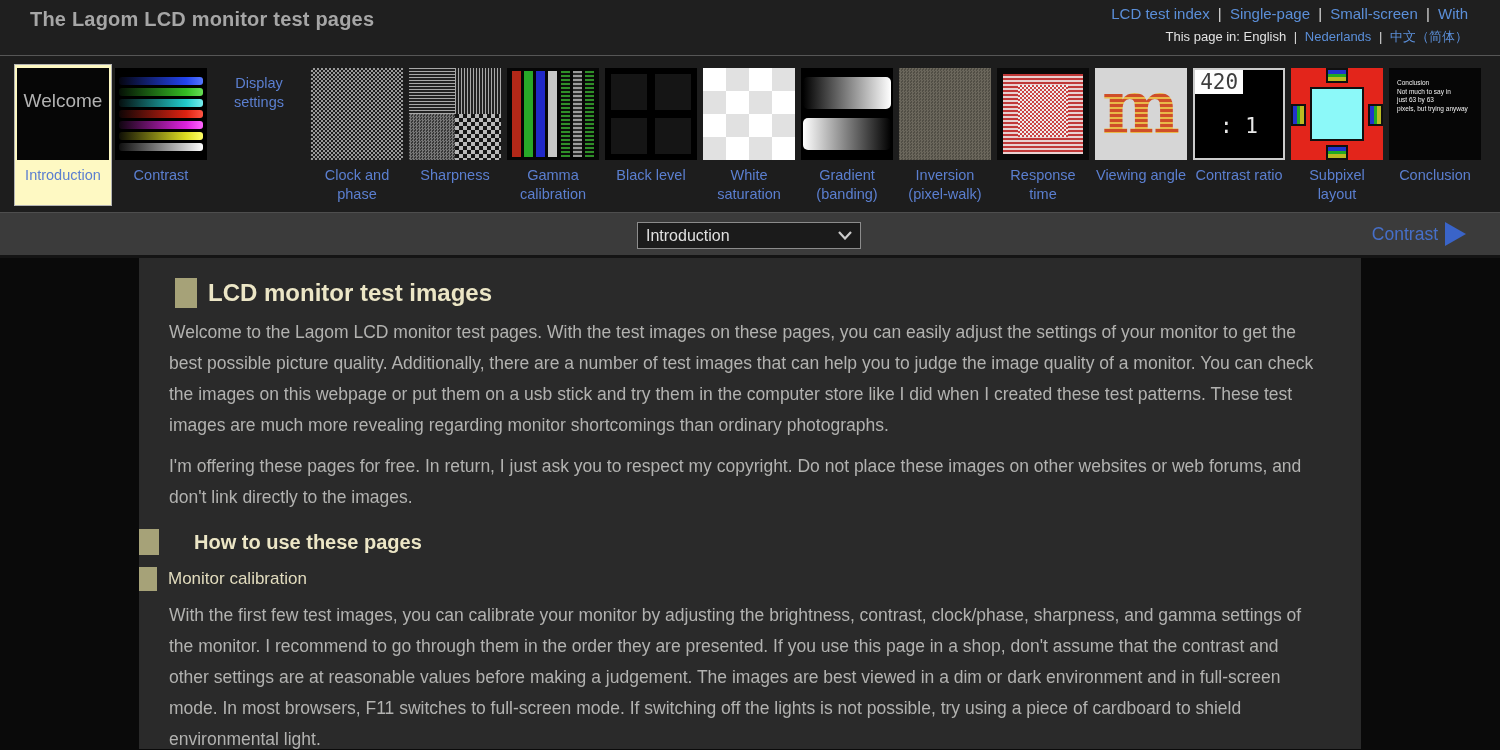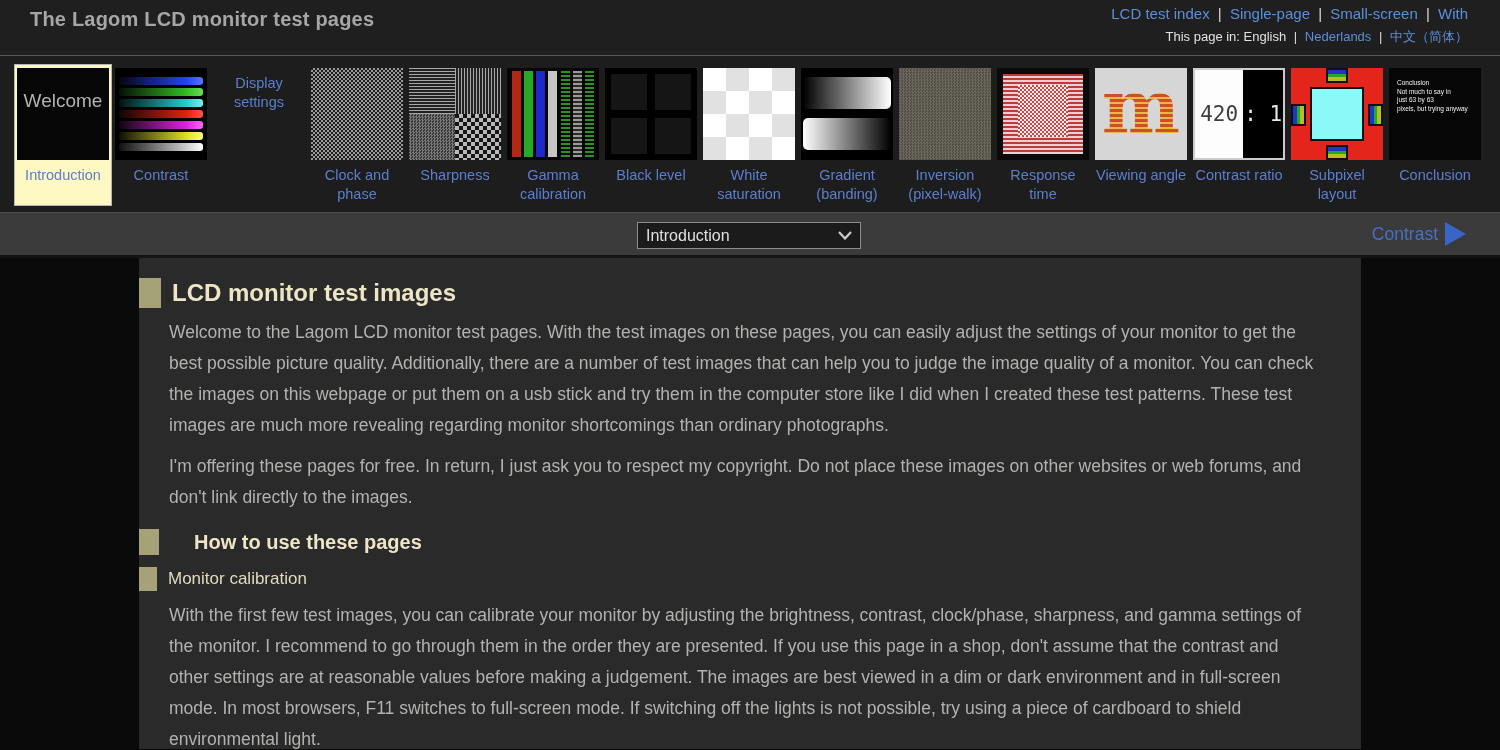--- a/index.html
+++ b/index.html
@@ -76,21 +76,21 @@
   .resp-in { width:100%; height:100%; position:relative;
     background:repeating-linear-gradient(180deg,#c03838 0 2px,#e8d0d0 2px 4px); }
   .resp-sq { position:absolute; left:15px; top:11px; width:50px; height:52px;
     background:repeating-conic-gradient(#c44 0% 25%, #eee 0% 50%) 0 0 / 4px 4px; }
 
   .t-view { background:#d6d6d6; display:flex; align-items:center; justify-content:center; }
   .m-letter { font-family:"DejaVu Serif",serif; font-weight:bold; font-size:74px; line-height:0.9;
     background:repeating-linear-gradient(180deg,#cf4e28 0 3px,#e9b948 3px 5px);
     -webkit-background-clip:text; background-clip:text; color:transparent; padding-bottom:14px; }
 
-  .t-cratio { display:flex; border:2px solid #cccccc; background:#000; }
+  .t-cratio { display:flex; border:2px solid #cccccc; background:#000;flex-direction:column; }
   .cr-left { width:55%; background:#fdfdfd; color:#3d3d3d; display:flex; align-items:center;
     justify-content:center; font-family:"DejaVu Sans Mono",monospace; font-size:21px; }
   .cr-right { flex:1; color:#e8e8e8; display:flex; align-items:center; justify-content:center;
     font-family:"DejaVu Sans Mono",monospace; font-size:21px; white-space:pre; }
 
   .t-sub { background:#e3251b; position:relative; }
   .sp-center { position:absolute; left:19px; top:19px; width:54px; height:54px;
     background:#8cf9f9; border:2px solid #101010; }
   .sp-box { position:absolute; border:2px solid #101010; }
   .sp-hor { background:linear-gradient(180deg,#2233cc 0 33%,#22aa22 33% 66%,#bbbb22 66%); }
@@ -122,21 +122,21 @@
   .h-row { display:flex; align-items:center; }
   .marker { background:#a6a278; flex:0 0 auto; }
   .mk-1 { width:22px; height:30px; }
   .mk-2 { width:20px; height:26px; }
   .mk-3 { width:18px; height:24px; }
   .h1-text { color:#ece6c6; font-size:24px; font-weight:bold; margin-left:11px; }
   .h2-text { color:#ece6c6; font-size:20px; font-weight:bold; margin-left:11px; }
   .h3-text { color:#e2dcbe; font-size:17px; margin-left:11px; }
   .content p { color:#b2b2b0; font-size:17.5px; line-height:31px;
     margin:9px 10px 10px 30px; }
-  .h1-row { margin-bottom:6px; }
+  .h1-row { margin-bottom:6px;margin-left:36px; }
   .h2-row { margin-top:16px;gap:24px; }
   .h3-row { margin-top:12px; }
 </style>
 </head>
 <body>
 
 <div class="header">
   <div class="site-title">The Lagom LCD monitor test pages</div>
   <div class="header-right">
     <div class="top-links">

